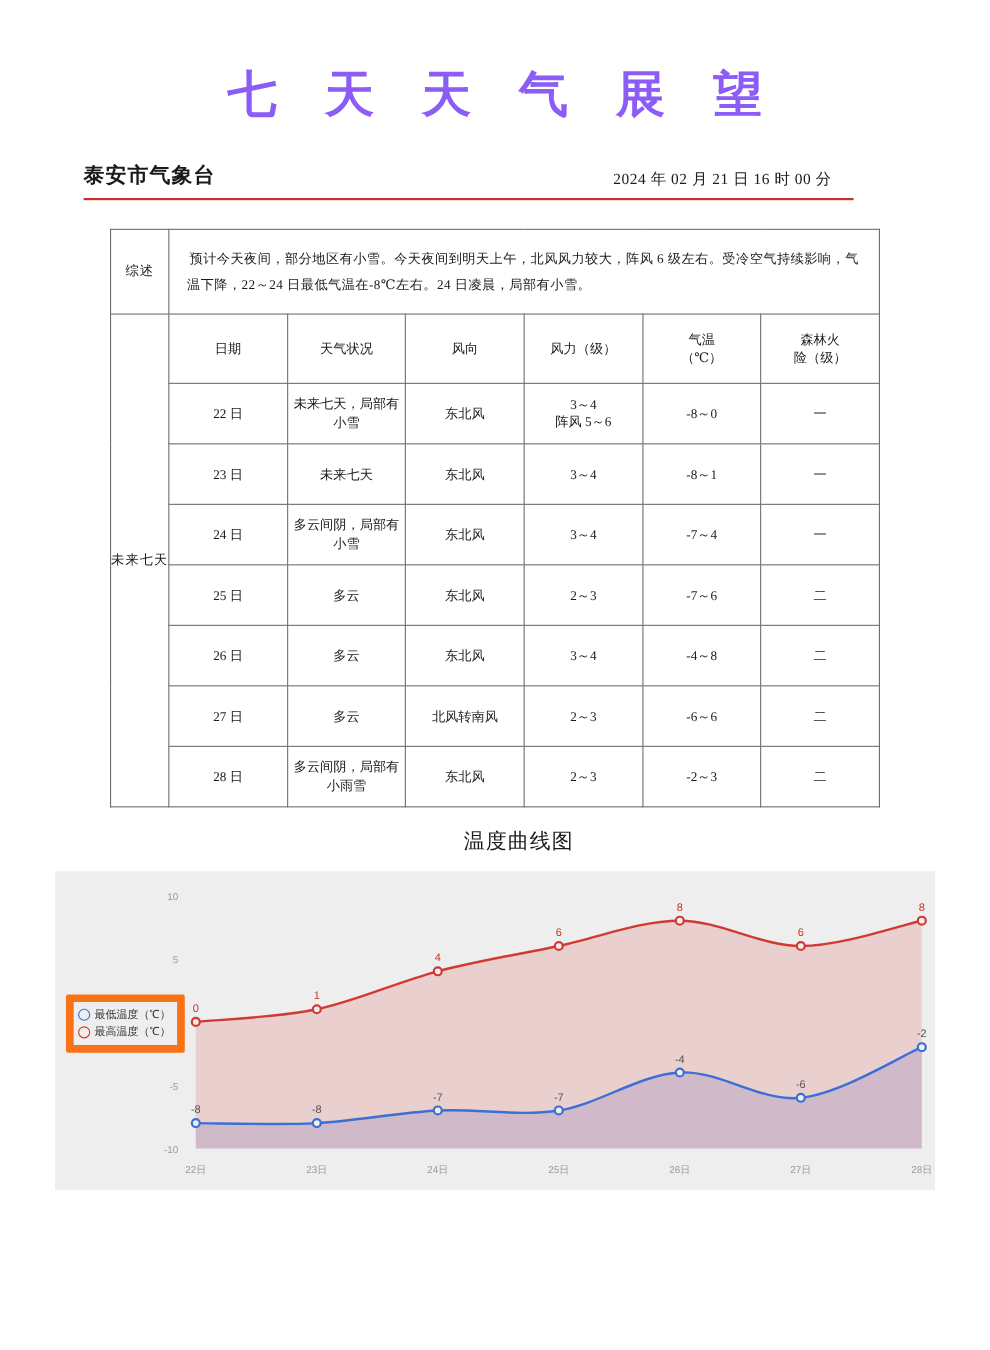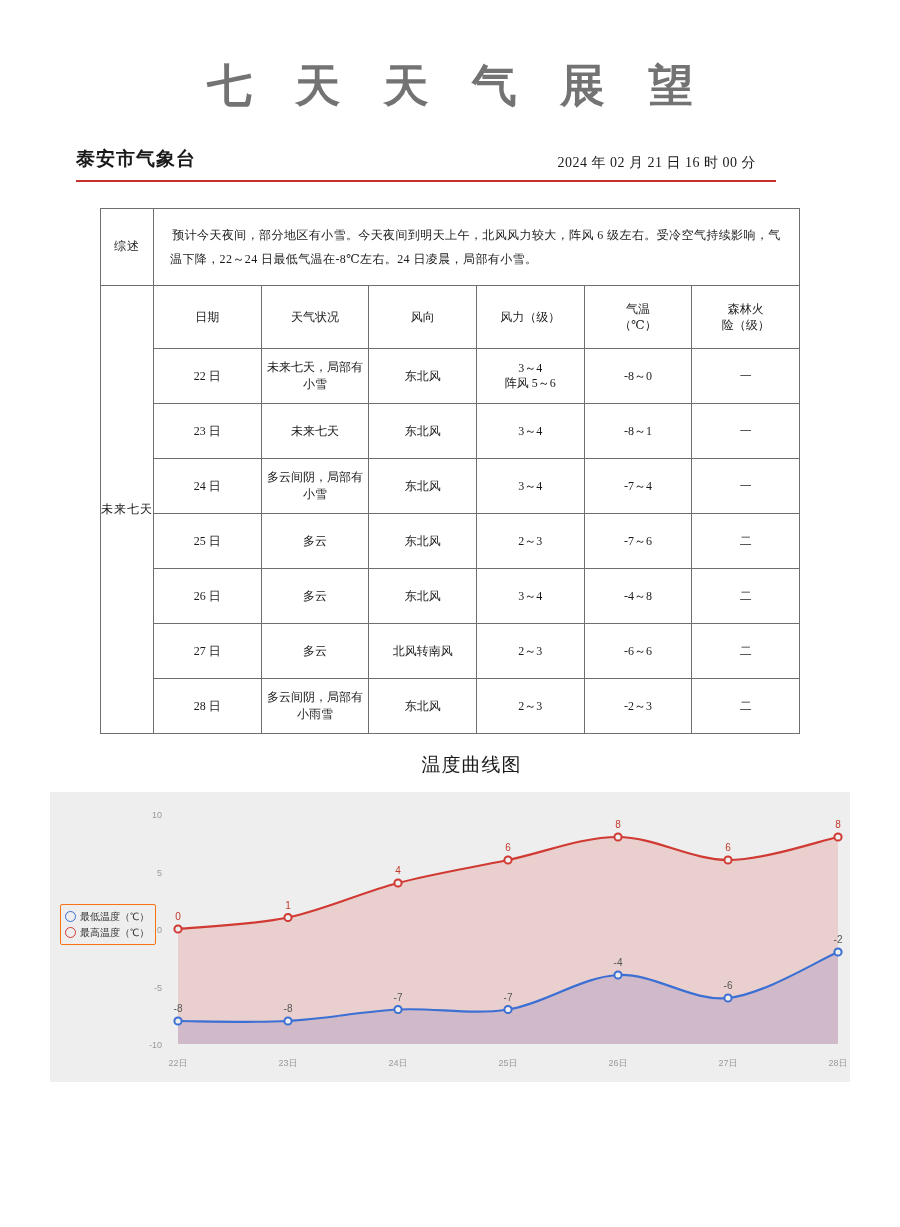--- a/index.html
+++ b/index.html
@@ -17,21 +17,21 @@
   }
   .page {
     width: 900px;
     height: 1227px;
     position: relative;
     box-sizing: border-box;
   }
   
   .title {
     text-align: center;
-    color: #737373;
+    color: #8b5cf6;
     font-size: 45px;
     font-weight: bold;
     letter-spacing: 16px;
     padding-top: 56px;
     padding-left: 16px;
     font-family: "Liberation Serif", "DejaVu Serif", serif;
   }
   
   .subheader {
     margin: 30px 100px 0 76px;
@@ -121,21 +121,21 @@
     height: 290px;
     background: #eeeeee;
     position: relative;
   }
   .chart-svg { display: block; }
   .legend {
     position: absolute;
     left: 10px;
     top: 112px;
     background: #eeeeee;
-    border: 1px solid #f97316;
+    border: 7px solid #f97316;
     border-radius: 2px;
     padding: 4px 6px 4px 4px;
     font-size: 10px;
     font-family: "Liberation Sans", sans-serif;
     color: #333;
     line-height: 1.55;
   }
   .legend .item { display: flex; align-items: center; white-space: nowrap; }
   .legend .dot {
     width: 9px; height: 9px; border-radius: 50%;

